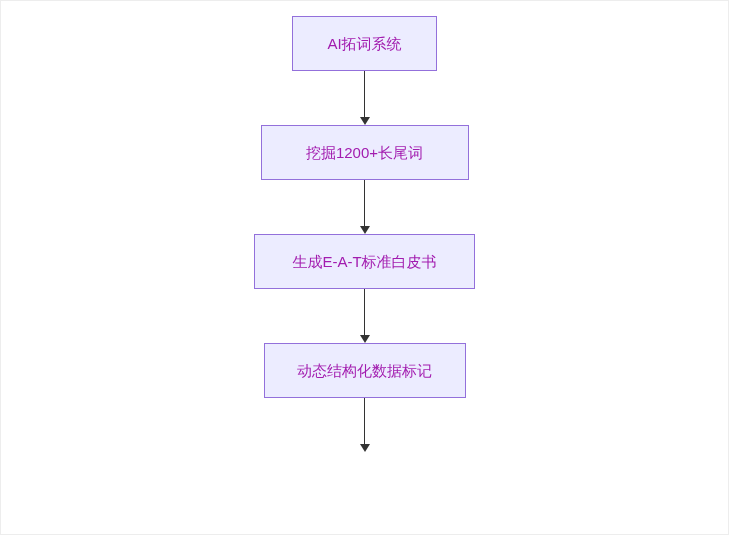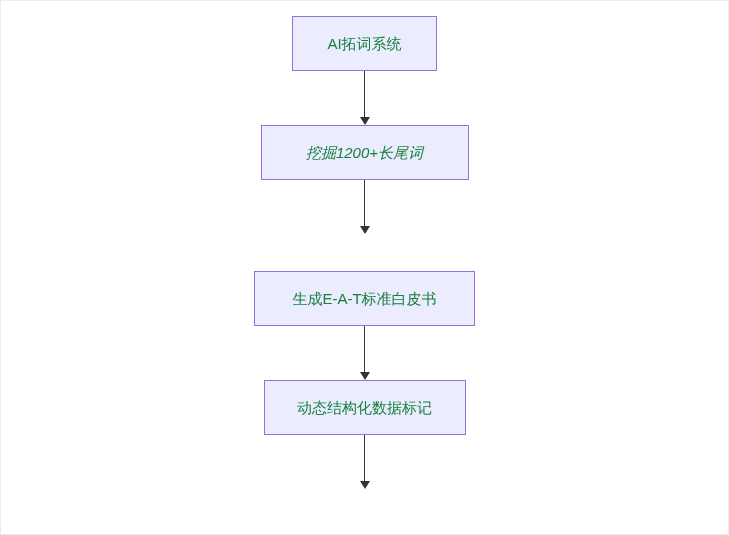--- a/index.html
+++ b/index.html
@@ -18,31 +18,31 @@
     display: flex;
     flex-direction: column;
     align-items: center;
     padding-top: 15px;
   }
   .node {
     box-sizing: border-box;
     height: 55px;
     background: #ececff;
     border: 1px solid #9370db;
-    color: #15803d;
+    color: #a21caf;
     display: flex;
     align-items: center;
     justify-content: center;
     font-size: 15px;
     line-height: 1;
     flex: 0 0 auto;
   }
   .node.n1 { width: 145px; }
-  .node.n2 { width: 208px; font-style: italic; }
-  .node.n3 { width: 221px; margin-top: 37px; }
+  .node.n2 { width: 208px; }
+  .node.n3 { width: 221px; }
   .node.n4 { width: 202px; align-items: center; }
   .node.n5 { width: 235px; }
   .arrow {
     position: relative;
     width: 12px;
     height: 54px;
     flex: 0 0 auto;
     display: flex;
     flex-direction: column;
     align-items: center;

